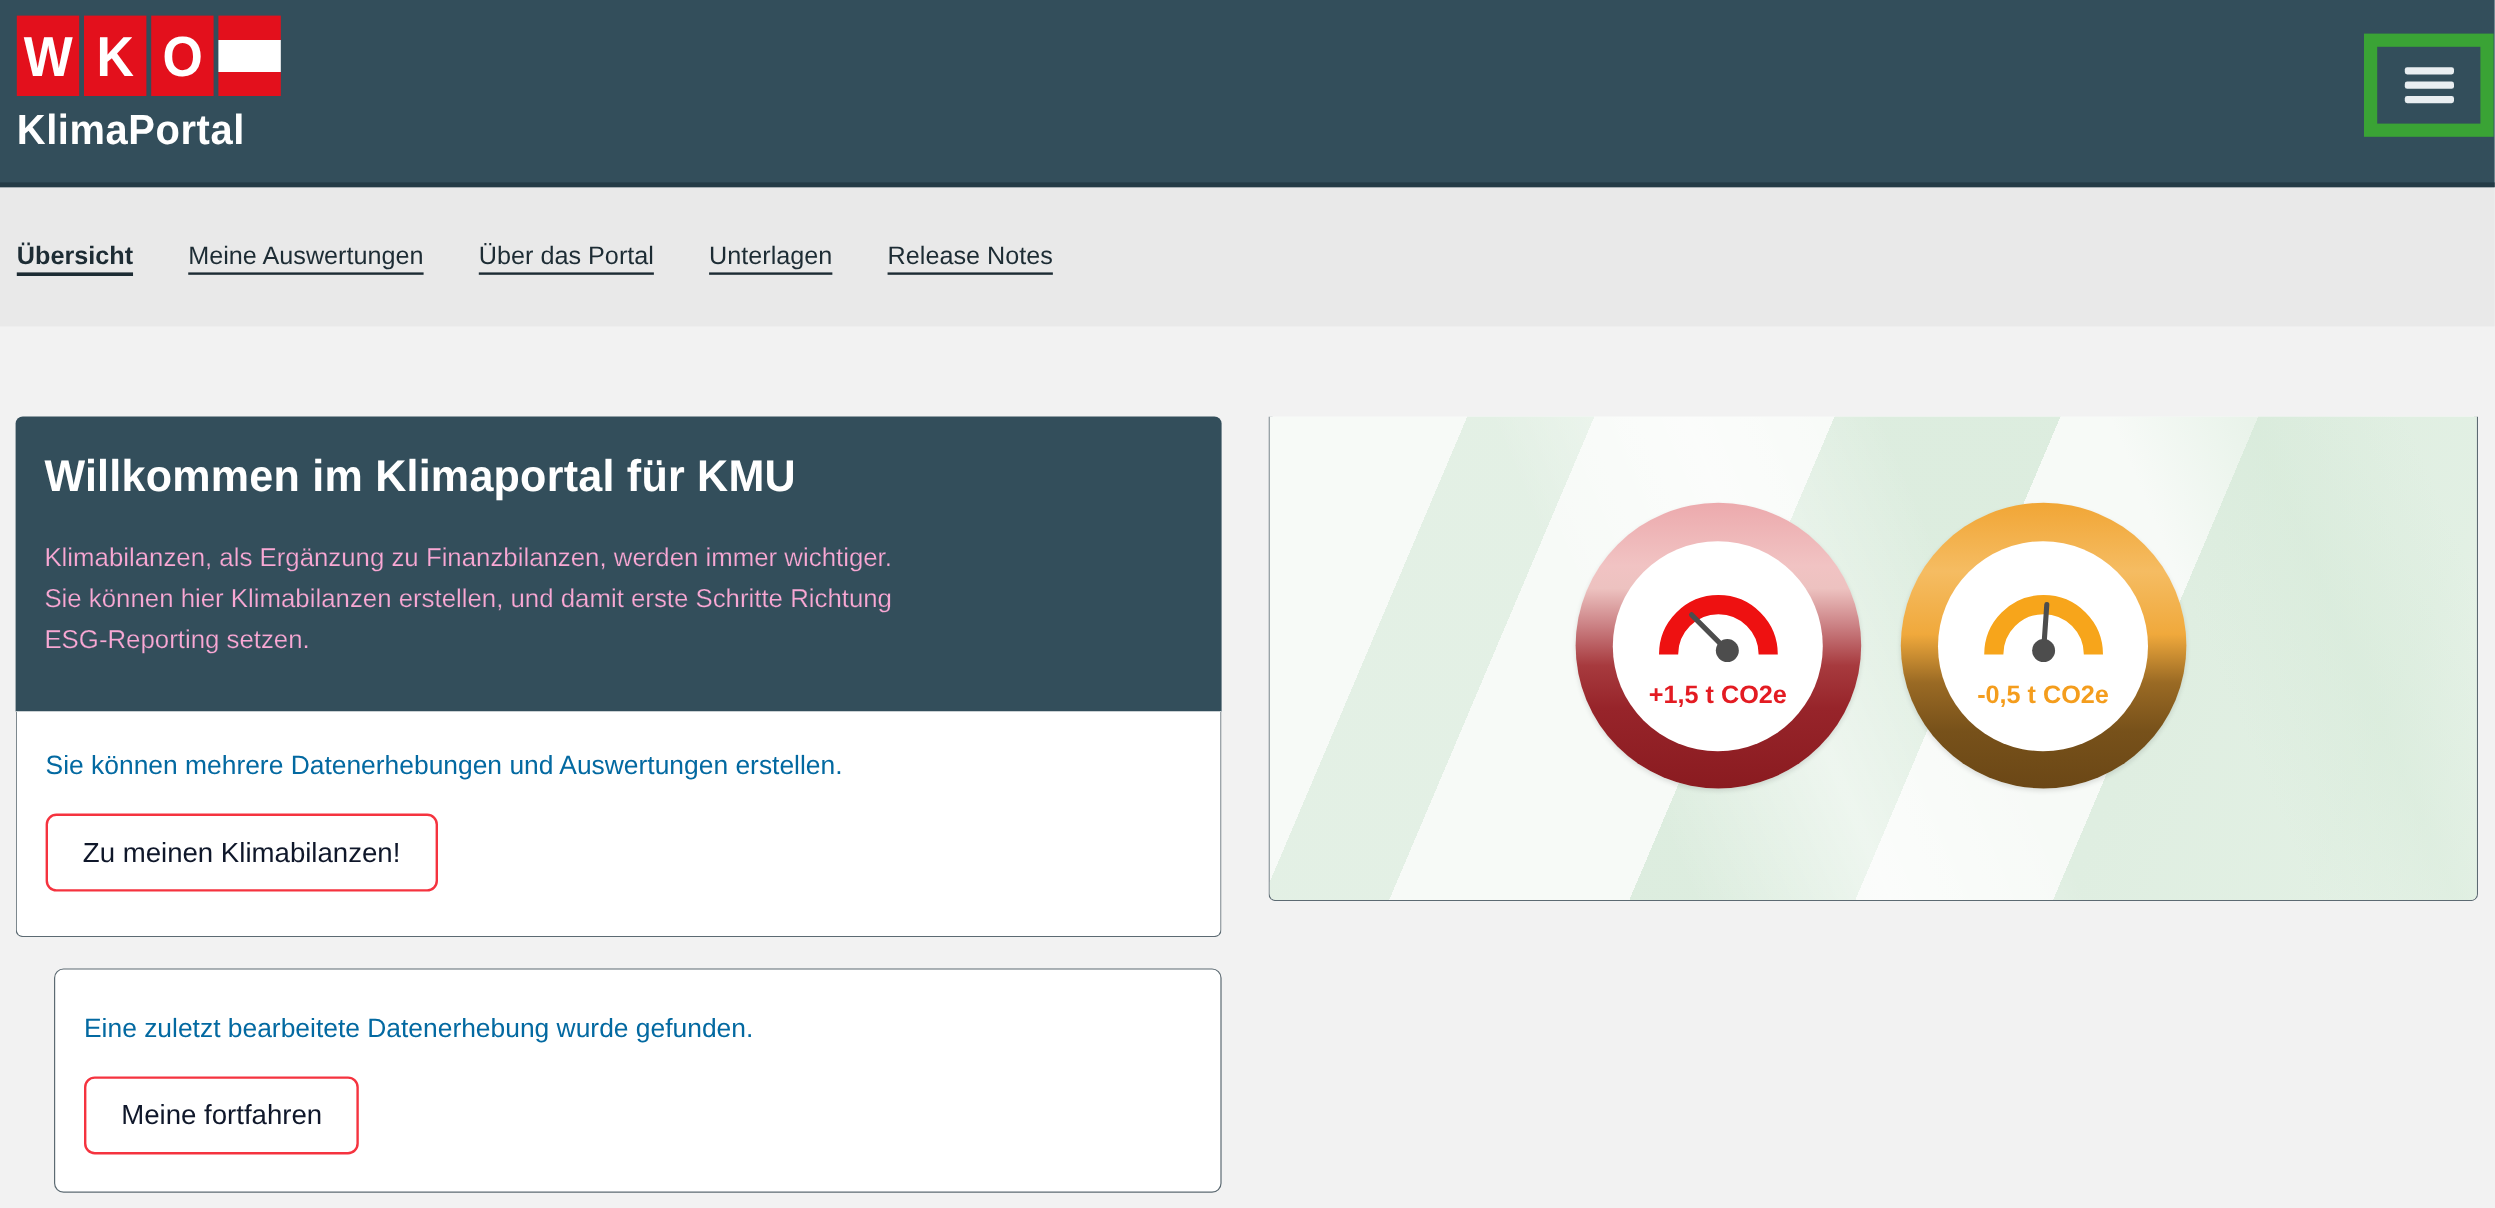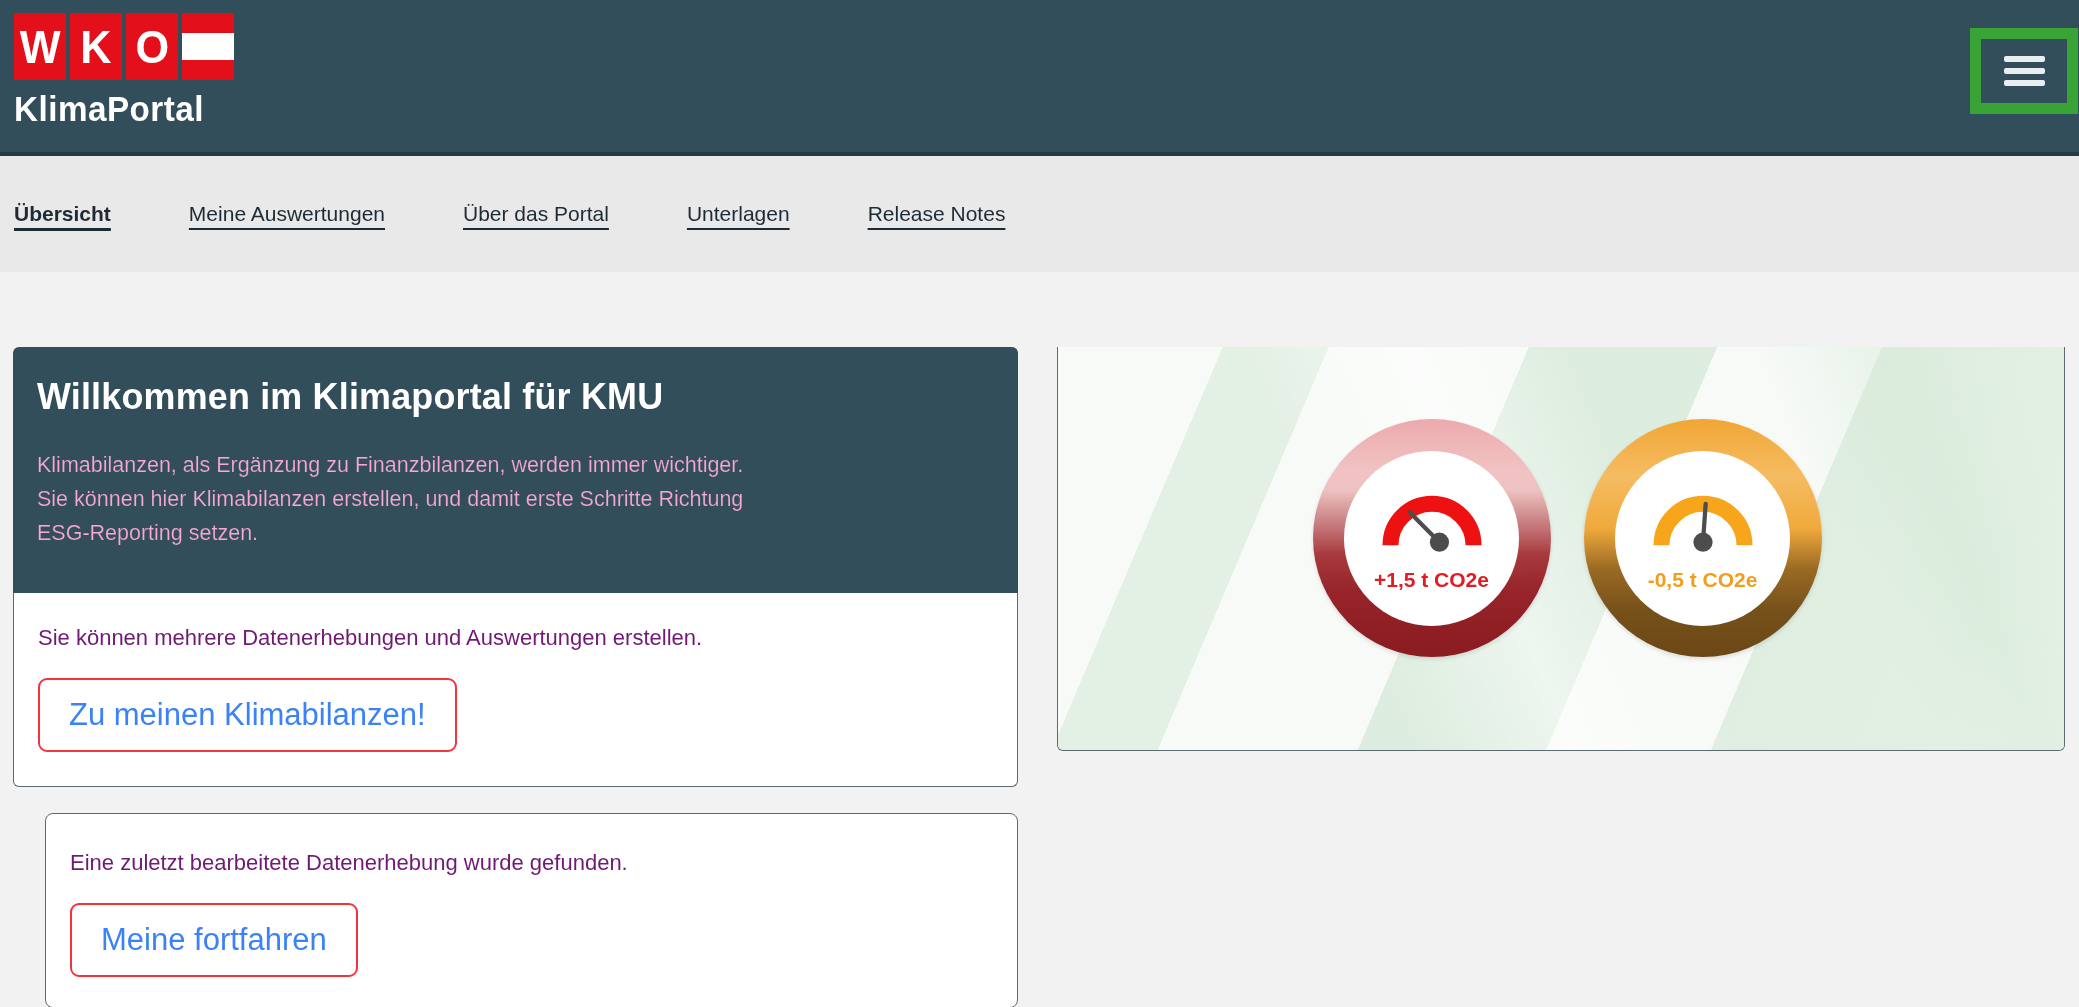--- a/index.html
+++ b/index.html
@@ -12,36 +12,36 @@
   .logo-tiles { display:flex; gap:4px; }
   .tile { width:52px; height:67px; background:#e3101c; display:flex; align-items:center; justify-content:center; }
   .tile span { color:#ffffff; font-weight:bold; font-size:47px; line-height:1; transform:scaleX(.92); }
   .tile.flag { background:linear-gradient(180deg,#e3101c 0%,#e3101c 30%,#ffffff 30%,#ffffff 70%,#e3101c 70%,#e3101c 100%); }
   .portal-name { margin-top:9px; color:#ffffff; font-weight:bold; font-size:35px; letter-spacing:.5px; transform-origin:left; transform:scaleX(.95); }
   .menu-highlight { position:absolute; top:28px; right:1px; width:108px; height:86px; border:11px solid #3aa335; background:#334e5b; display:flex; align-items:center; justify-content:center; cursor:pointer; }
   .bars { display:flex; flex-direction:column; gap:6px; }
   .bars i { display:block; width:41px; height:6px; background:#e9eef1; border-radius:2px; }
 
   
-  .nav { height:116px; background:#e9e9e9; display:flex; align-items:center; padding:0 14px; gap:78px; }
+  .nav { height:116px; background:#e9e9e9; display:flex; align-items:center; padding:0 14px; gap:46px; }
   .nav a { color:#1d2c34; font-size:21px; text-decoration:underline; text-underline-offset:7px; text-decoration-thickness:2px; cursor:pointer; white-space:nowrap; }
   .nav a.active { font-weight:bold; text-decoration-thickness:3px; }
 
   
   .main { display:flex; gap:39px; padding:75px 13px 0 13px; align-items:flex-start; }
   .col-left { width:1005px; }
   .col-right { width:1008px; }
 
   .card-head { background:#334e5b; border-radius:6px 6px 0 0; padding:29px 24px 0 24px; min-height:246px; }
   .card-head h1 { color:#ffffff; font-size:37px; font-weight:bold; letter-spacing:.2px; transform-origin:left; transform:scaleX(.97); }
   .card-head p { color:#f9a8d4; font-size:21.5px; line-height:34px; margin-top:30px; max-width:710px; font-weight:normal; -webkit-text-stroke:.2px #334e5b; }
 
   .card-body { background:#ffffff; border:1px solid #5c6a72; border-top:none; border-radius:0 0 6px 6px; padding:32px 24px 34px 24px; min-height:188px; }
-  .body-text { font-size:22px; color:#701a75; }
-  .outline-btn { display:inline-block; margin-top:27px; padding:17px 29px; border:2px solid #f5333f; border-radius:9px; background:#ffffff; color:#3b82f6; font-size:31px; font-family:inherit; cursor:pointer; }
+  .body-text { font-size:22px; color:#0369a1; }
+  .outline-btn { display:inline-block; margin-top:27px; padding:17px 29px; border:2px solid #f5333f; border-radius:9px; background:#ffffff; color:#0f172a; font-size:23px; font-family:inherit; cursor:pointer; }
 
   .resume-box { margin-top:26px; background:#ffffff; border:1px solid #5c6a72; border-radius:8px; padding:36px 24px 30px 24px; min-height:187px;margin-left:32px; }
 
   
   .illustration { position:relative; height:404px; background:#f7faf7; border:1px solid #5c6a72; border-top:none; border-radius:0 0 6px 6px; overflow:hidden;padding-left:12px; }
   .illustration::before { content:""; position:absolute; inset:0;
     background:
       linear-gradient(113deg, rgba(211,232,214,0) 14%, rgba(211,232,214,.55) 14%, rgba(211,232,214,.55) 23%, rgba(211,232,214,0) 23%),
       linear-gradient(113deg, rgba(199,226,203,0) 40%, rgba(199,226,203,.55) 40%, rgba(199,226,203,.55) 56%, rgba(199,226,203,0) 56%),
       linear-gradient(113deg, rgba(199,226,203,0) 70%, rgba(199,226,203,.5) 70%, rgba(222,238,224,.85) 88%, rgba(232,243,233,.9) 100%);

